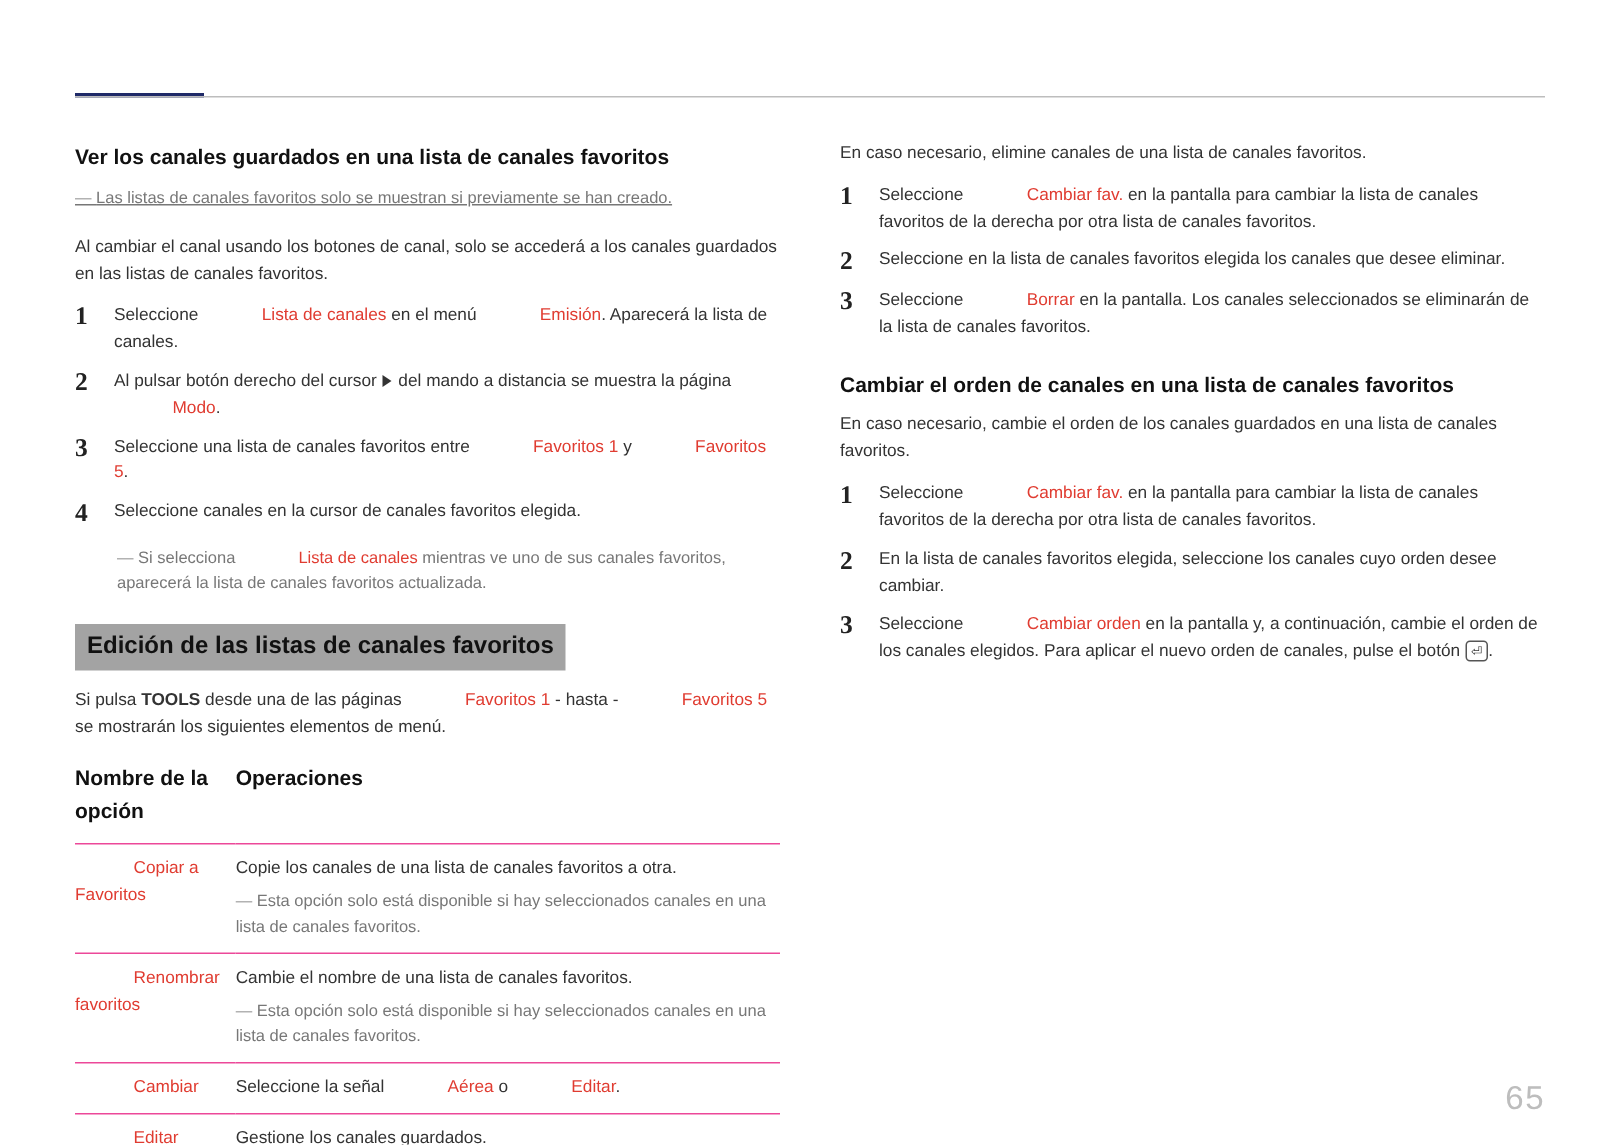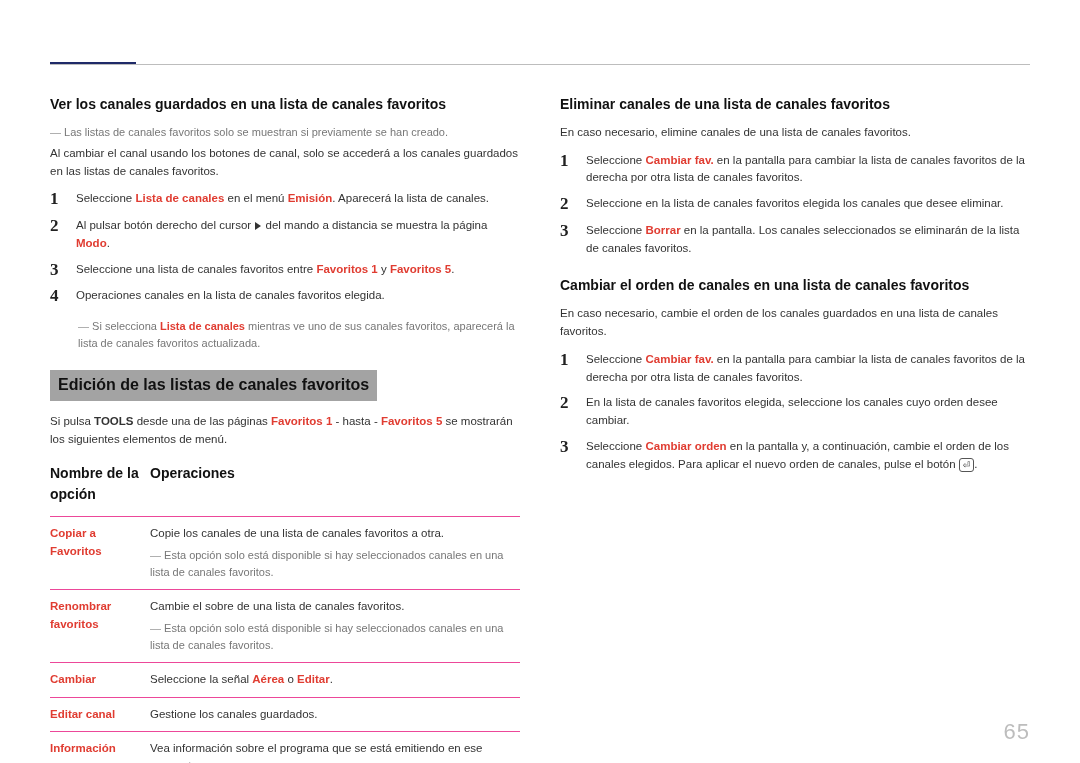--- a/index.html
+++ b/index.html
@@ -7,35 +7,35 @@
   .page { position: relative; width: 1080px; height: 763px; padding: 22px 50px 0 50px; }
 
   .hrule { position: absolute; left: 50px; right: 50px; top: 64px; border-top: 1px solid #bdbdbd; }
   .accent { position: absolute; left: 50px; top: 62px; width: 86px; height: 3px; background: #1f2a68; }
 
   .cols { display: flex; gap: 40px; padding-top: 68px; }
   .col { width: 470px; font-size: 11.5px; line-height: 1.55; }
   .col.right { width: 470px; }
 
   h3.sect { font-size: 14px; font-weight: 700; color: #111; margin: 4px 0 8px 0; }
-  .note { color: #777; font-size: 11px; margin: 2px 0 4px 0; }
+  .note { color: #777; font-size: 11px; margin: 2px 0 16px 0; text-decoration: underline; }
   .note::before { content: "— "; color:#999; }
   .para { color: #333; margin: 4px 0 10px 0; }
 
   .numlist { margin: 6px 0 12px 0; }
   .nrow { display: flex; align-items: flex-start; gap: 12px; margin: 8px 0; }
   .nrow .num { font-family: Georgia, "Times New Roman", serif; font-weight: 700; font-size: 17px; width: 14px; color: #222; line-height: 1.1; }
   .nrow .body { flex: 1; color: #333; }
   .indent-note { margin: 6px 0 4px 28px; color: #777; font-size: 11px; }
   .indent-note::before { content: "— "; color:#999; }
 
   .hl { display: inline-block; background: #a3a3a3; color: #111; font-size: 16px; font-weight: 700; padding: 3px 8px; margin: 14px 0 8px 0; }
 
   .b { font-weight: 700; }
-  .red { color: #e03c31; font-weight: 700; }
+  .red { color: #e03c31; font-weight: 400; margin-left: 39px; }
 
   table.opts { border-collapse: collapse; width: 100%; margin-top: 4px; }
   table.opts th { text-align: left; font-size: 14px; font-weight: 700; color: #111; padding: 4px 8px 10px 0; vertical-align: top; }
   table.opts td { border-top: 1px solid #ec4899; padding: 8px 8px 8px 0; vertical-align: top; font-size: 11.5px; }
   table.opts td.name { width: 100px; }
   table.opts tbody tr:last-child td { border-bottom: 1px solid #cfcfcf; }
   table.opts .tnote { color:#777; font-size:11px; margin-top:4px; }
   table.opts .tnote::before { content:"— "; color:#999; }
 
   .enter-icon { display:inline-block; border:1px solid #555; border-radius:3px; font-size:9px; padding:0 3px; line-height:12px; vertical-align:middle; }
@@ -65,21 +65,21 @@
         <div class="nrow">
           <div class="num">2</div>
           <div class="body"><span>Al pulsar botón derecho del cursor </span><span class="play-icon"></span><span> del mando a distancia se muestra la página </span><span class="red">Modo</span><span>.</span></div>
         </div>
         <div class="nrow">
           <div class="num">3</div>
           <div class="body"><span>Seleccione una lista de canales favoritos entre </span><span class="red">Favoritos 1</span><span> y </span><span class="red">Favoritos 5</span><span>.</span></div>
         </div>
         <div class="nrow">
           <div class="num">4</div>
-          <div class="body">Operaciones canales en la lista de canales favoritos elegida.</div>
+          <div class="body">Seleccione canales en la cursor de canales favoritos elegida.</div>
         </div>
       </div>
       <p class="indent-note"><span>Si selecciona </span><span class="red">Lista de canales</span><span> mientras ve uno de sus canales favoritos, aparecerá la lista de canales favoritos actualizada.</span></p>
 
       <div class="hl">Edición de las listas de canales favoritos</div>
       <p class="para"><span>Si pulsa </span><span class="b">TOOLS</span><span> desde una de las páginas </span><span class="red">Favoritos 1</span><span> - hasta - </span><span class="red">Favoritos 5</span><span> se mostrarán los siguientes elementos de menú.</span></p>
 
       <table class="opts">
         <thead>
           <tr>
@@ -87,40 +87,39 @@
             <th>Operaciones</th>
           </tr>
         </thead>
         <tbody>
           <tr>
             <td class="name"><span class="red">Copiar a Favoritos</span></td>
             <td><span>Copie los canales de una lista de canales favoritos a otra.</span><div class="tnote">Esta opción solo está disponible si hay seleccionados canales en una lista de canales favoritos.</div></td>
           </tr>
           <tr>
             <td class="name"><span class="red">Renombrar favoritos</span></td>
-            <td><span>Cambie el sobre de una lista de canales favoritos.</span><div class="tnote">Esta opción solo está disponible si hay seleccionados canales en una lista de canales favoritos.</div></td>
+            <td><span>Cambie el nombre de una lista de canales favoritos.</span><div class="tnote">Esta opción solo está disponible si hay seleccionados canales en una lista de canales favoritos.</div></td>
           </tr>
           <tr>
             <td class="name"><span class="red">Cambiar</span></td>
             <td><span>Seleccione la señal </span><span class="red">Aérea</span><span> o </span><span class="red">Editar</span><span>.</span></td>
           </tr>
           <tr>
             <td class="name"><span class="red">Editar canal</span></td>
             <td>Gestione los canales guardados.</td>
           </tr>
           <tr>
             <td class="name"><span class="red">Información</span></td>
             <td>Vea información sobre el programa que se está emitiendo en ese momento.</td>
           </tr>
         </tbody>
       </table>
     </div>
 
     <div class="col right">
-      <h3 class="sect">Eliminar canales de una lista de canales favoritos</h3>
       <p class="para">En caso necesario, elimine canales de una lista de canales favoritos.</p>
       <div class="numlist">
         <div class="nrow">
           <div class="num">1</div>
           <div class="body"><span>Seleccione </span><span class="red">Cambiar fav.</span><span> en la pantalla para cambiar la lista de canales favoritos de la derecha por otra lista de canales favoritos.</span></div>
         </div>
         <div class="nrow">
           <div class="num">2</div>
           <div class="body">Seleccione en la lista de canales favoritos elegida los canales que desee eliminar.</div>
         </div>

